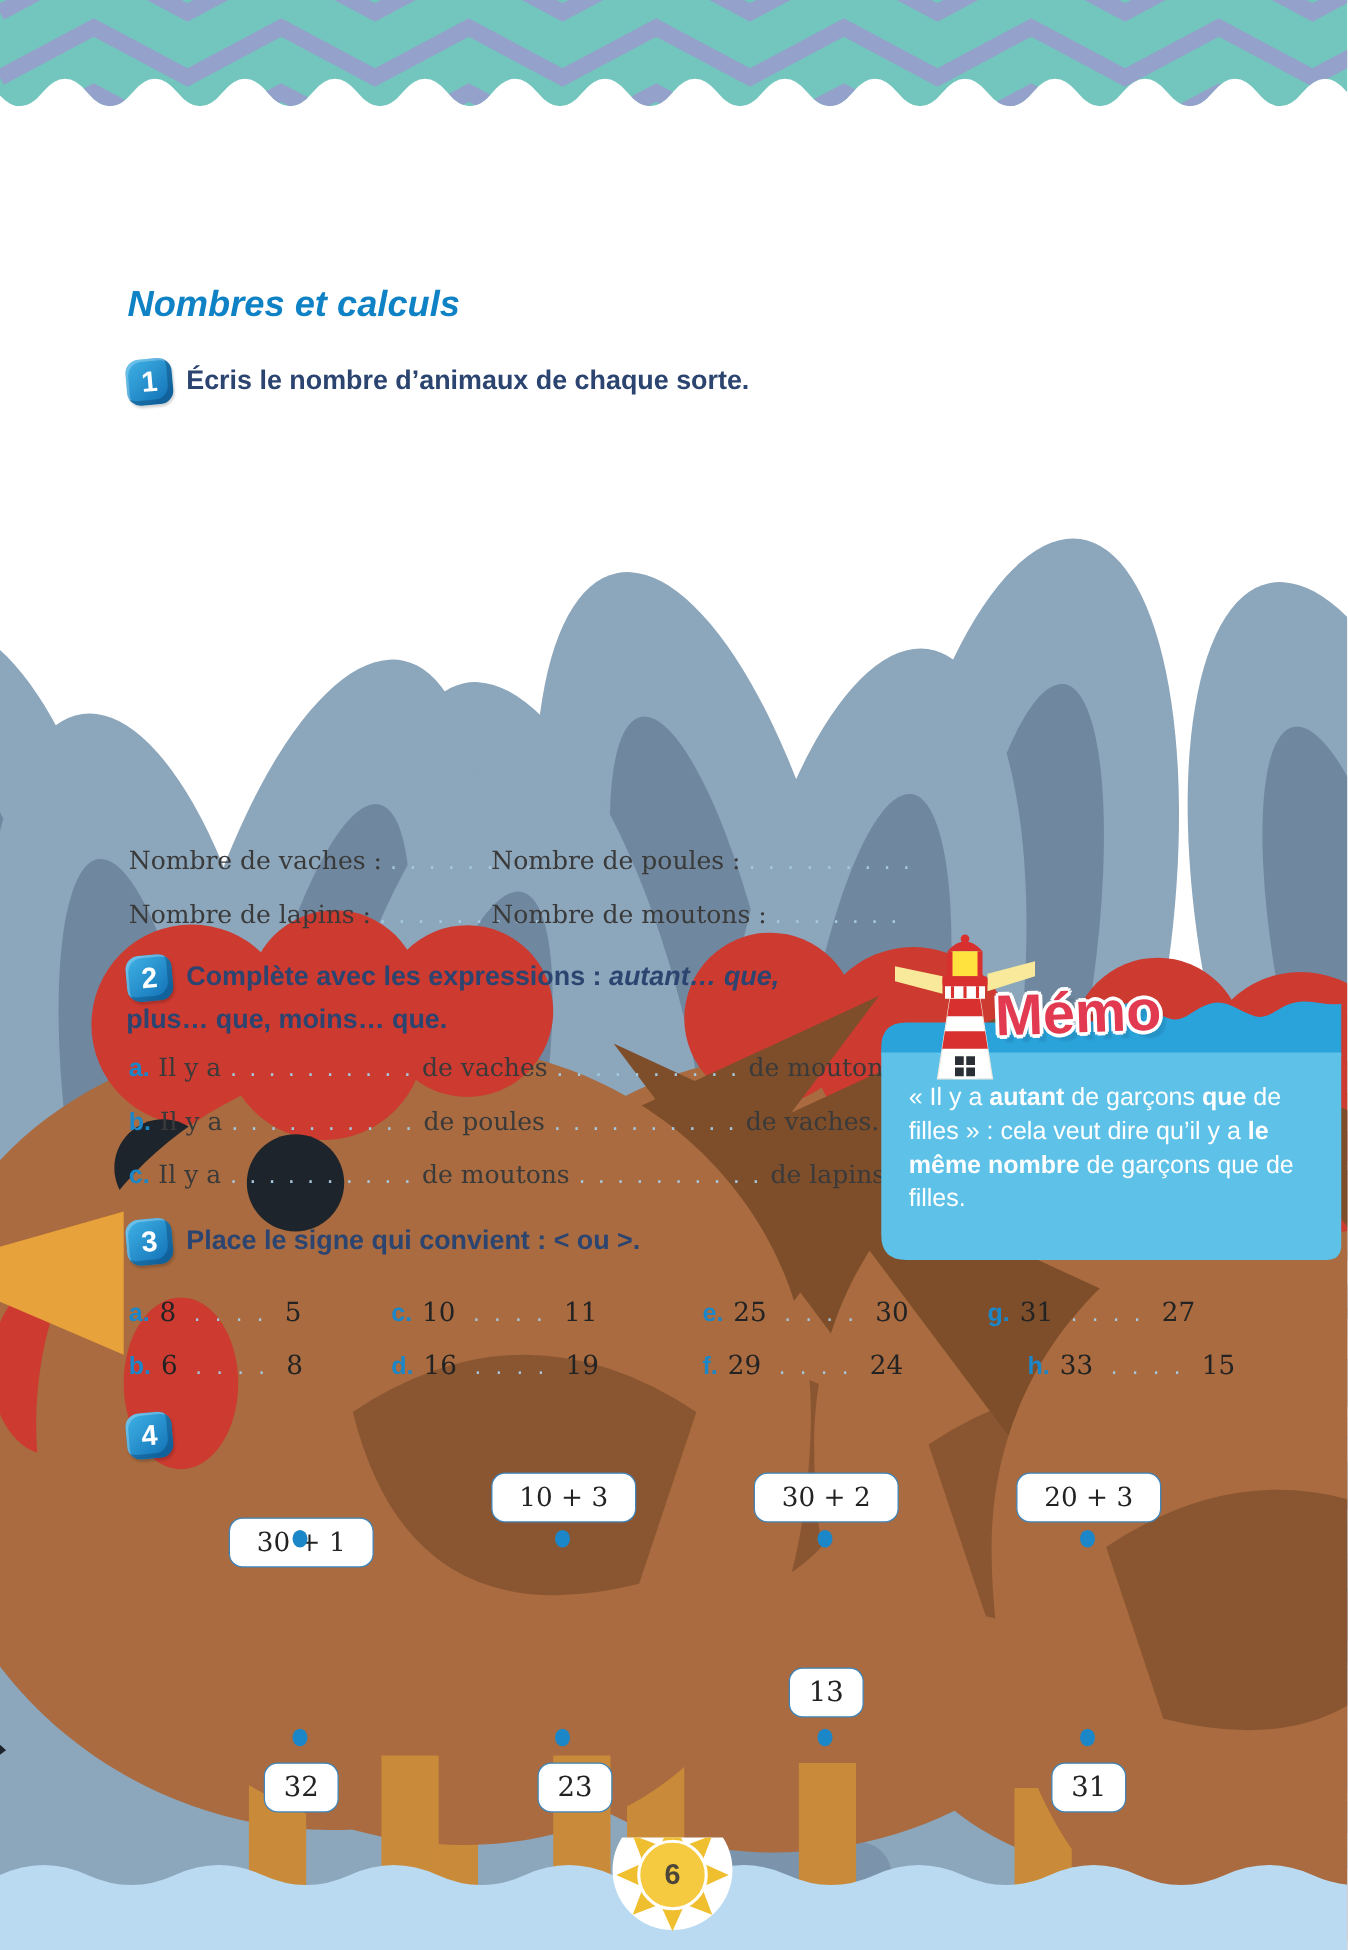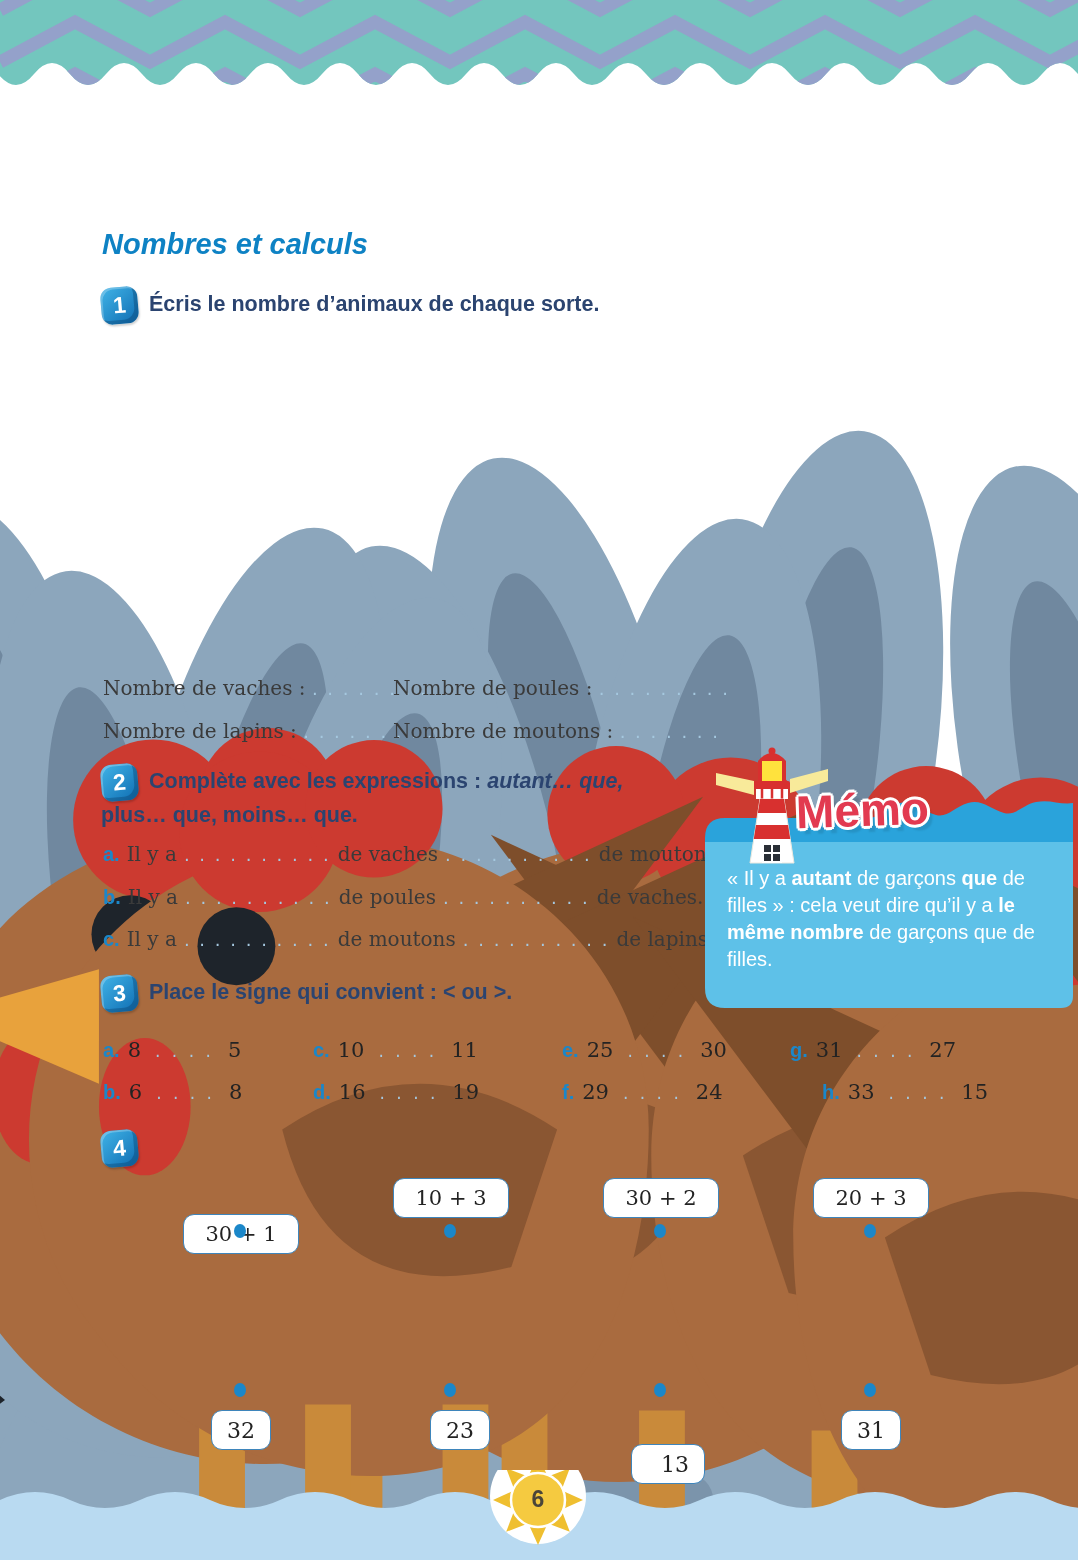--- a/index.html
+++ b/index.html
@@ -364,21 +364,21 @@
   <div class="connect-dot" style="left:654px;top:1224px;"></div>
   <div class="connect-dot" style="left:864px;top:1224px;"></div>
 
   <div class="connect-dot" style="left:234px;top:1383px;"></div>
   <div class="connect-dot" style="left:444px;top:1383px;"></div>
   <div class="connect-dot" style="left:654px;top:1383px;"></div>
   <div class="connect-dot" style="left:864px;top:1383px;"></div>
 
   <div class="num-box" style="left:211px;top:1410px;">32</div>
   <div class="num-box" style="left:430px;top:1410px;">23</div>
-  <div class="num-box" style="left:631px;top:1444px;padding-left:14px;">13</div>
+  <div class="num-box" style="left:631px;top:1334px;">13</div>
   <div class="num-box" style="left:841px;top:1410px;">31</div>
 
   <svg class="bottom-band" width="1078" height="90" viewBox="0 0 1078 90">
     <path d="M0,30 Q35,14 70,30 T140,30 T210,30 T280,30 T350,30 T420,30 T490,30 T560,30 T630,30 T700,30
              T770,30 T840,30 T910,30 T980,30 T1050,30 T1120,30 V90 H0 Z" fill="#B9DAF1"></path>
     <circle cx="538" cy="26" r="48" fill="#FFFFFF"></circle>
     <g transform="translate(538,30)">
       <g fill="#EFBF30">
         <polygon points="0,-45 9,-25 -9,-25"></polygon>
         <polygon points="0,-45 9,-25 -9,-25" transform="rotate(45)"></polygon>

